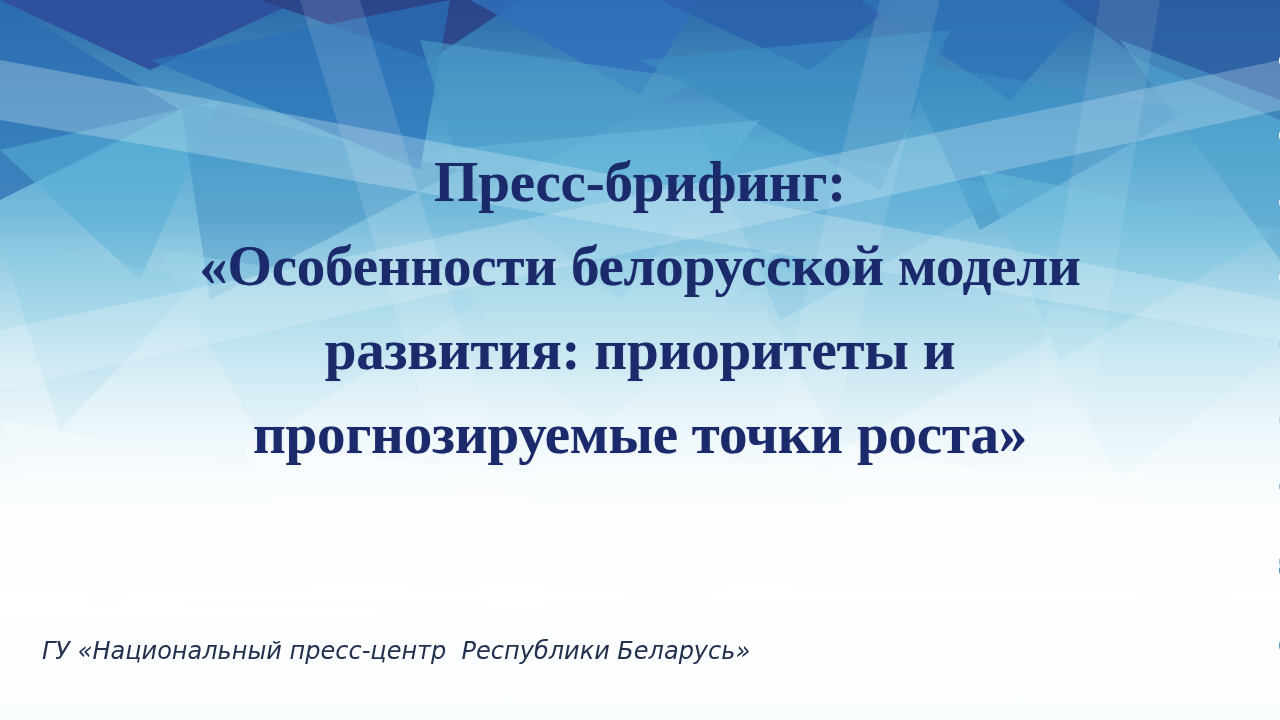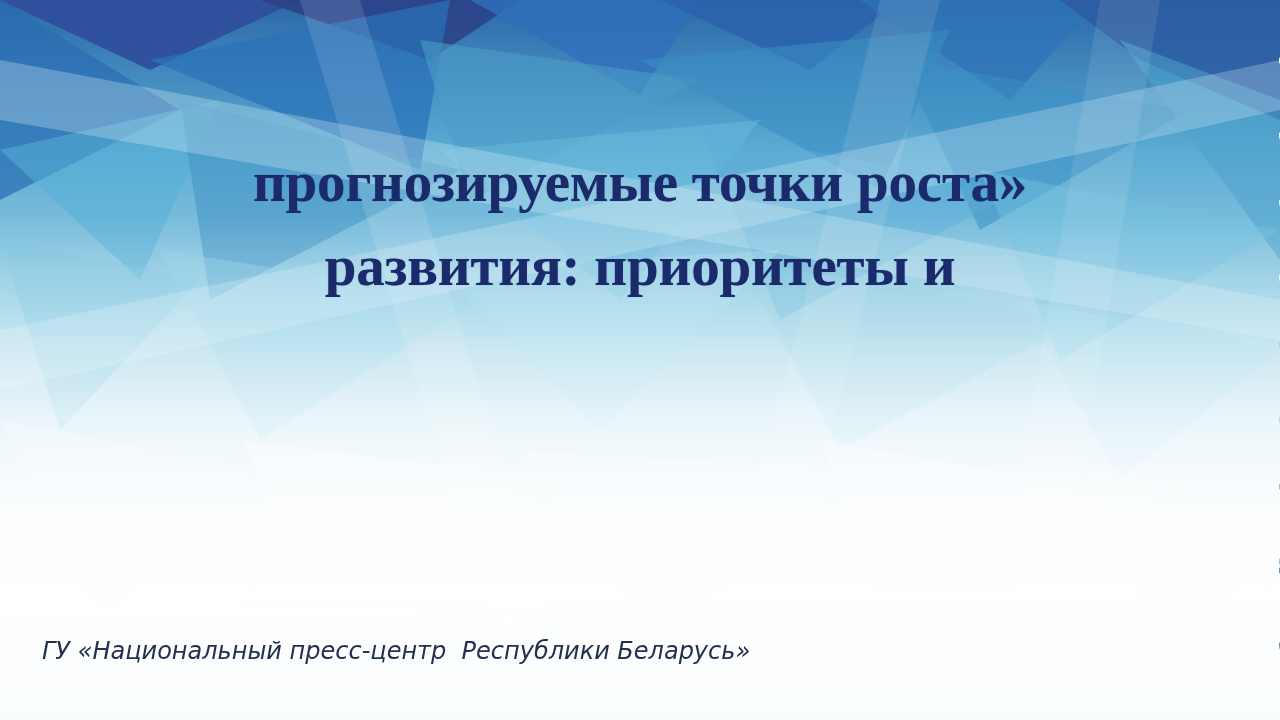--- a/index.html
+++ b/index.html
@@ -152,22 +152,24 @@
     <polygon points="240,440 560,480 340,630" fill="#eaf7fb" opacity="0.55"></polygon>
     <polygon points="520,450 860,470 660,640" fill="#e4f4fa" opacity="0.50"></polygon>
     <polygon points="820,440 1160,500 900,650" fill="#e9f6fb" opacity="0.50"></polygon>
     <polygon points="1080,460 1280,520 1180,680" fill="#dff1f8" opacity="0.50"></polygon>
     <polygon points="0,600 1280,640 1280,720 0,720" fill="#fdfeff" opacity="0.70"></polygon>
   </svg>
 
   <div id="bg-fade"></div>
 
   <div id="title-block">
+    <span class="title-line">Пресс-брифинг:</span>
+    <span class="title-line">«Особенности белорусской модели</span>
+    <span class="title-line">развития: приоритеты и</span>
     <span class="title-line">прогнозируемые точки роста»</span>
-    <span class="title-line">развития: приоритеты и</span>
   </div>
 
   <div id="footer">
     <span id="footer-text">ГУ «Национальный пресс-центр  Республики Беларусь»</span>
   </div>
 
   <div id="watermark-col">
     <span class="wm wm-a">bpc.by</span>
     <span class="wm wm-b">bpc.by</span>
     <span class="wm wm-c">bpc.by</span>

